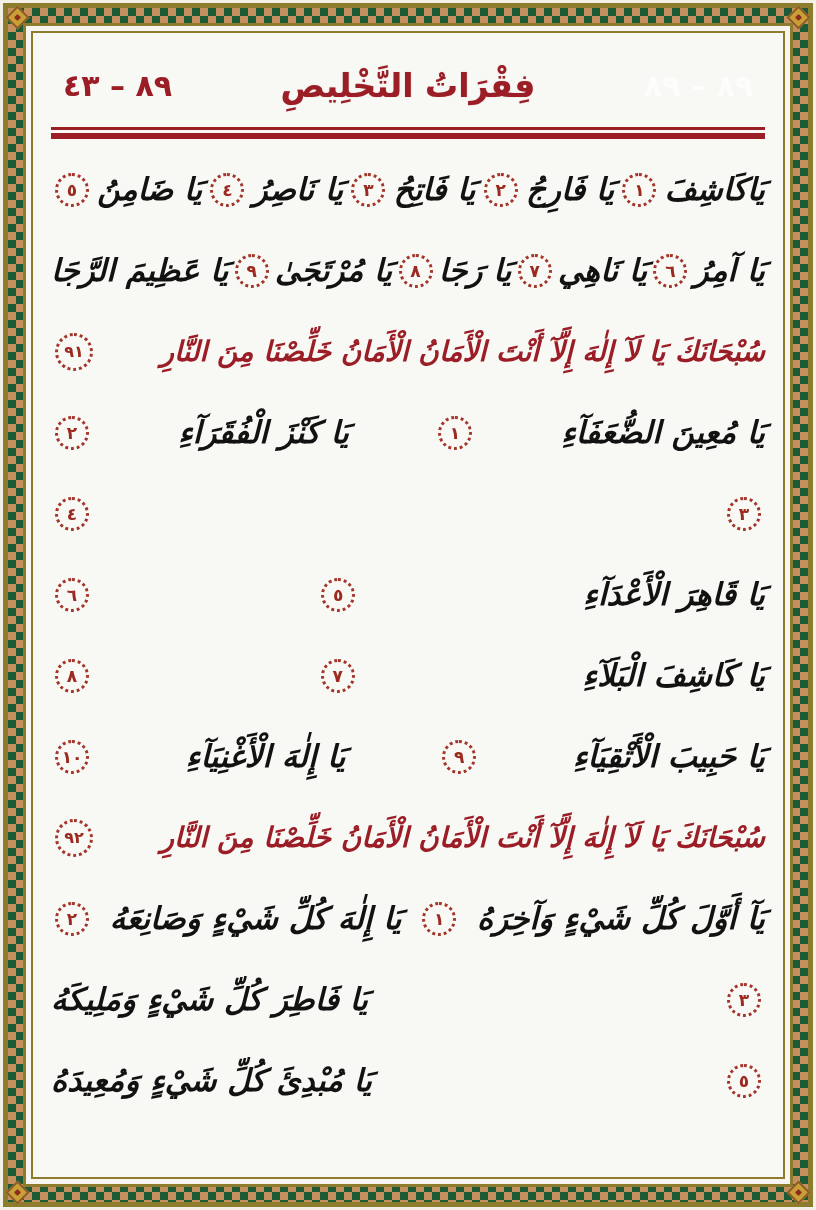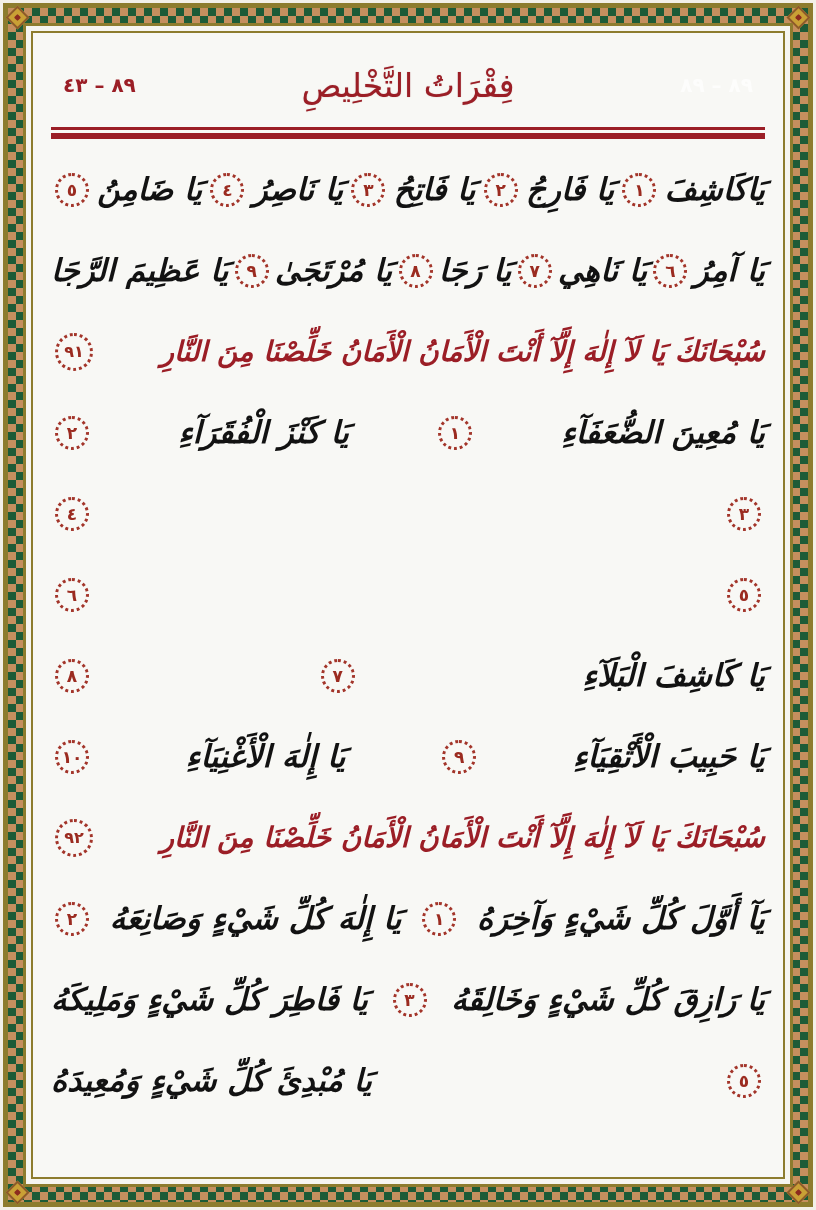--- a/index.html
+++ b/index.html
@@ -45,28 +45,28 @@
     padding:20px 12px 0;
     direction:rtl;
     overflow:hidden;
   }
 
   .hdr {
     display:flex; align-items:center; justify-content:space-between;
     height:64px; padding:0 18px;
   }
   .page-ref {
-    font-size:20px; font-weight:bold;
+    font-size:30px; font-weight:bold;
     direction:ltr; unicode-bidi:isolate;
     letter-spacing:2px;
   }
   .page-ref.faint { color:#fdfdfc; }
   .page-ref.red   { color:#9b1e26; }
   .hdr-title {
-    color:#9b1e26; font-size:33px; font-weight:normal;
+    color:#9b1e26; font-size:33px; font-weight:bold;
     text-shadow:0 0 1px rgba(120,20,25,.4);
   }
 
   .divider { margin:10px 6px 0; }
   .divider .thin  { height:3px; background:#9b1e26; }
   .divider .gap   { height:3px; }
   .divider .thick { height:6px; background:#9b1e26; }
 
   .dua-lines { margin-top:10px; }
   .line {
@@ -147,20 +147,21 @@
                       <span class="phrase">يَا مُعِينَ الضُّعَفَآءِ</span>
                       <span class="num">١</span>
                       <span class="phrase">يَا كَنْزَ الْفُقَرَآءِ</span>
                       <span class="num">٢</span>
                     </div>
                     <div class="line black">
                       <span class="num">٣</span>
                       <span class="num">٤</span>
                     </div>
                     <div class="line black">
+                      <span class="phrase">يَا قَاهِرَ الْأَعْدَآءِ</span>
                       <span class="num">٥</span>
                       <span class="num">٦</span>
                     </div>
                     <div class="line black">
                       <span class="phrase">يَا كَاشِفَ الْبَلَآءِ</span>
                       <span class="num">٧</span>
                       <span class="num">٨</span>
                     </div>
                     <div class="line black">
                       <span class="phrase">يَا حَبِيبَ الْأَتْقِيَآءِ</span>
@@ -172,21 +173,20 @@
                       <span class="phrase">سُبْحَانَكَ يَا لَآ إِلٰهَ إِلَّآ أَنْتَ الْأَمَانُ الْأَمَانُ خَلِّصْنَا مِنَ النَّارِ</span>
                       <span class="num">٩٢</span>
                     </div>
                     <div class="line black">
                       <span class="phrase">يَآ أَوَّلَ كُلِّ شَيْءٍ وَآخِرَهُ</span>
                       <span class="num">١</span>
                       <span class="phrase">يَا إِلٰهَ كُلِّ شَيْءٍ وَصَانِعَهُ</span>
                       <span class="num">٢</span>
                     </div>
                     <div class="line black">
-                      <span class="phrase">يَا رَازِقَ كُلِّ شَيْءٍ وَخَالِقَهُ</span>
                       <span class="num">٣</span>
                       <span class="phrase">يَا فَاطِرَ كُلِّ شَيْءٍ وَمَلِيكَهُ</span>
                     </div>
                     <div class="line black">
                       <span class="num">٥</span>
                       <span class="phrase">يَا مُبْدِئَ كُلِّ شَيْءٍ وَمُعِيدَهُ</span>
                     </div>
                   </div>
 
               </div>

